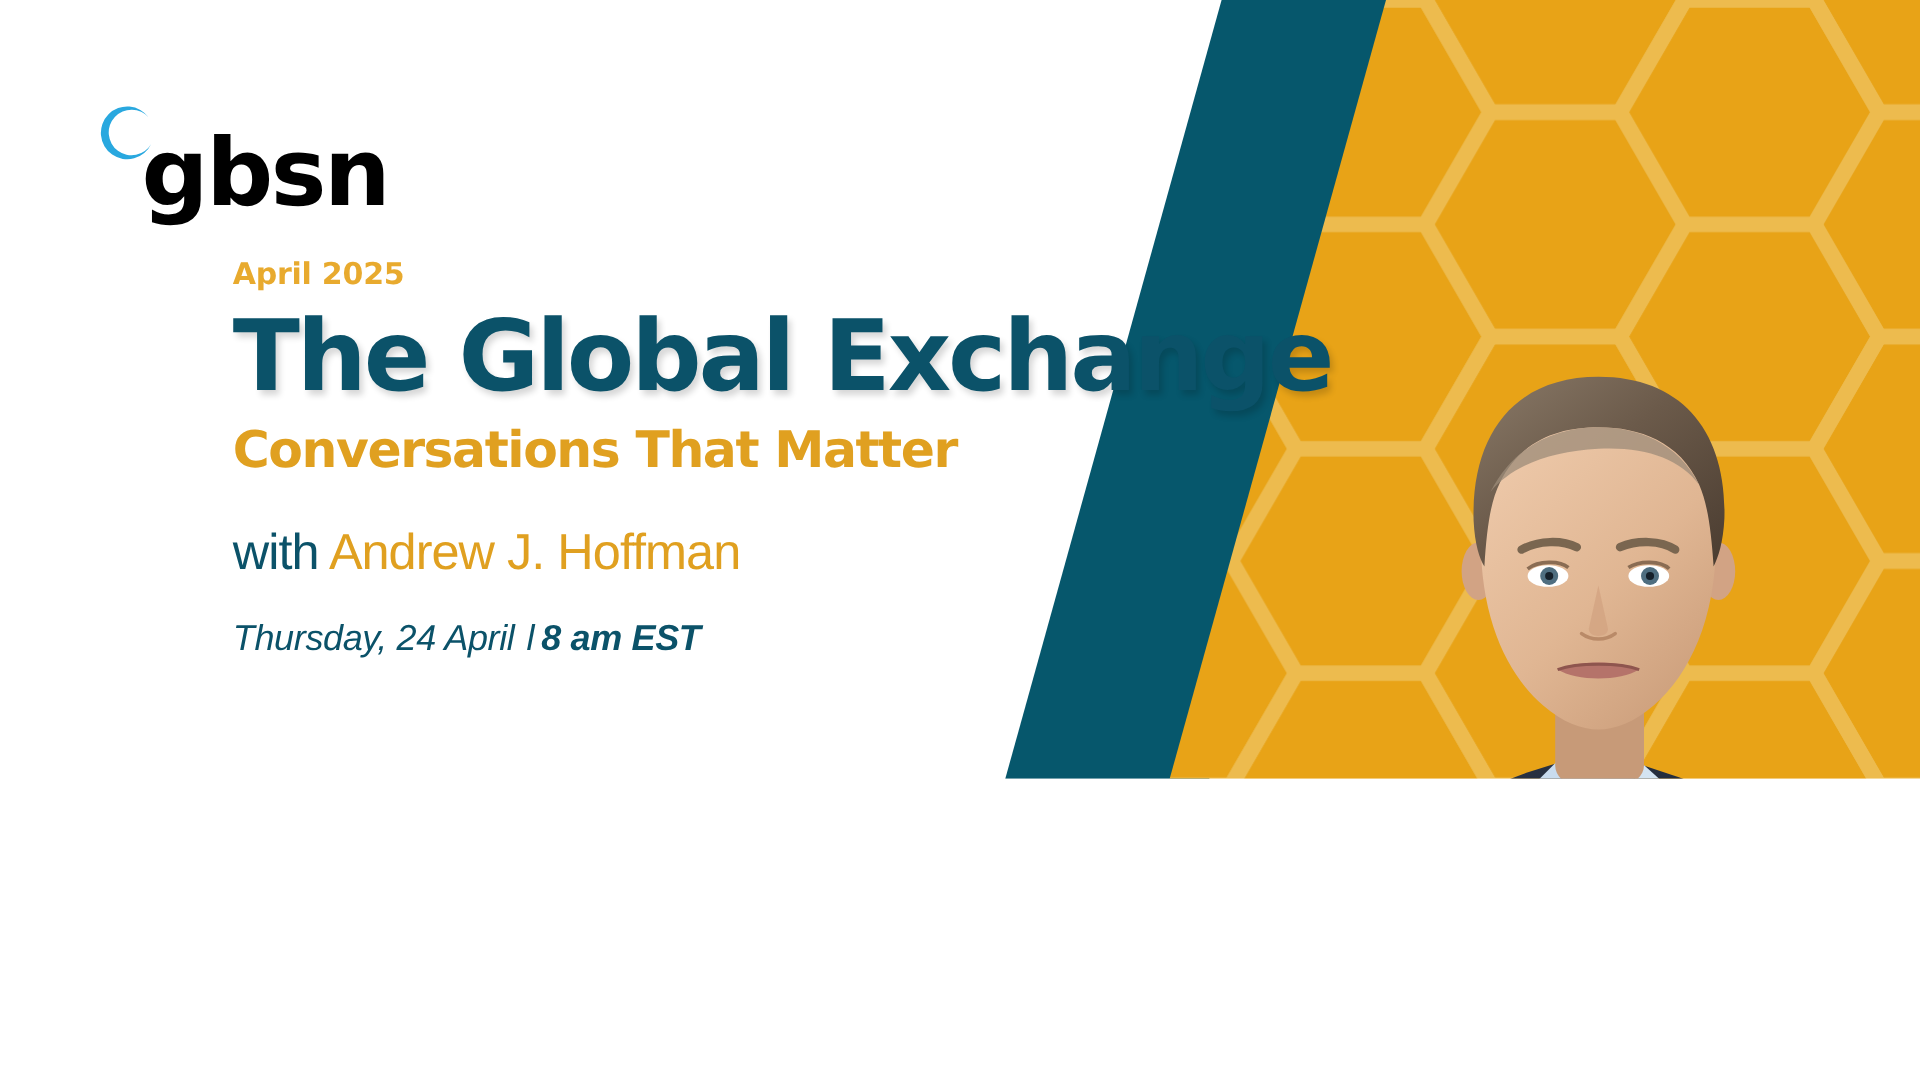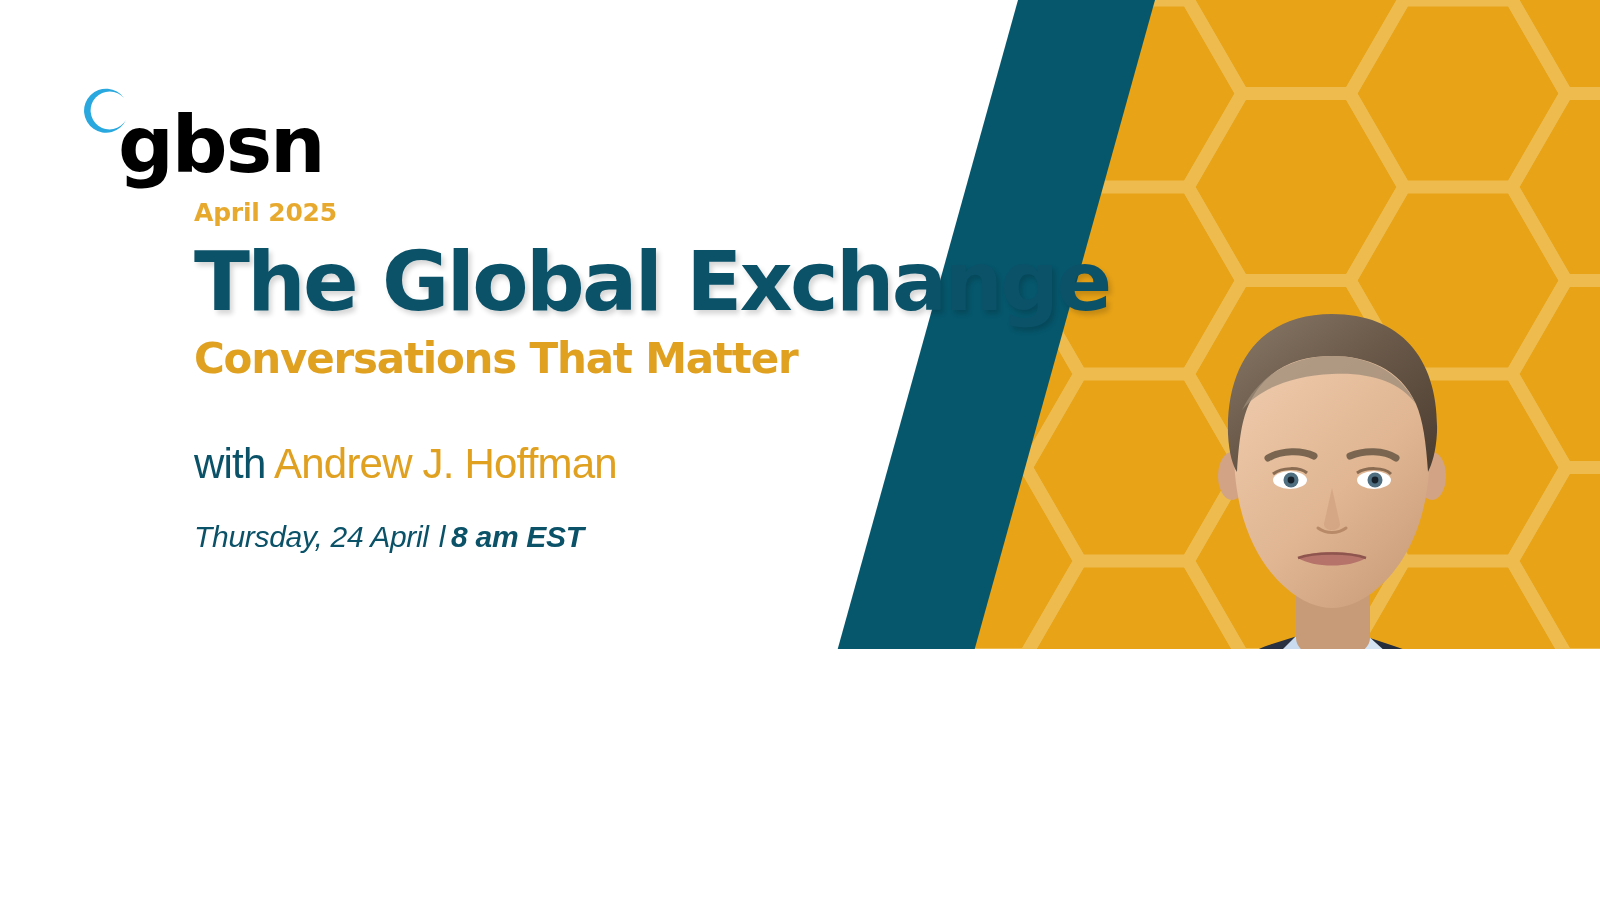--- a/index.html
+++ b/index.html
@@ -48,21 +48,21 @@
     font-size: 78px;
     line-height: 78px;
     letter-spacing: -2px;
     color: #000000;
   }
 
   
   #content {
     position: absolute;
     left: 194px;
-    top: 198px;
+    top: 214px;
     width: 860px;
   }
 
   #eyebrow {
     font-family: "DejaVu Sans", sans-serif;
     font-weight: 700;
     font-size: 25px;
     line-height: 30px;
     color: #E8AA2E;
     letter-spacing: -0.2px;
@@ -85,21 +85,21 @@
     font-family: "DejaVu Sans", sans-serif;
     font-weight: 700;
     font-size: 42px;
     line-height: 54px;
     letter-spacing: -1.2px;
     color: #E0A020;
     white-space: nowrap;
   }
 
   #guest-line {
-    margin-top: 52px;
+    margin-top: 32px;
     font-size: 42px;
     line-height: 52px;
     letter-spacing: -0.8px;
     white-space: nowrap;
   }
   #guest-with { color: #0B5269; font-weight: 400; }
   #guest-name { color: #E0A020; font-weight: 400; }
 
   #credentials {
     margin-top: 22px;

